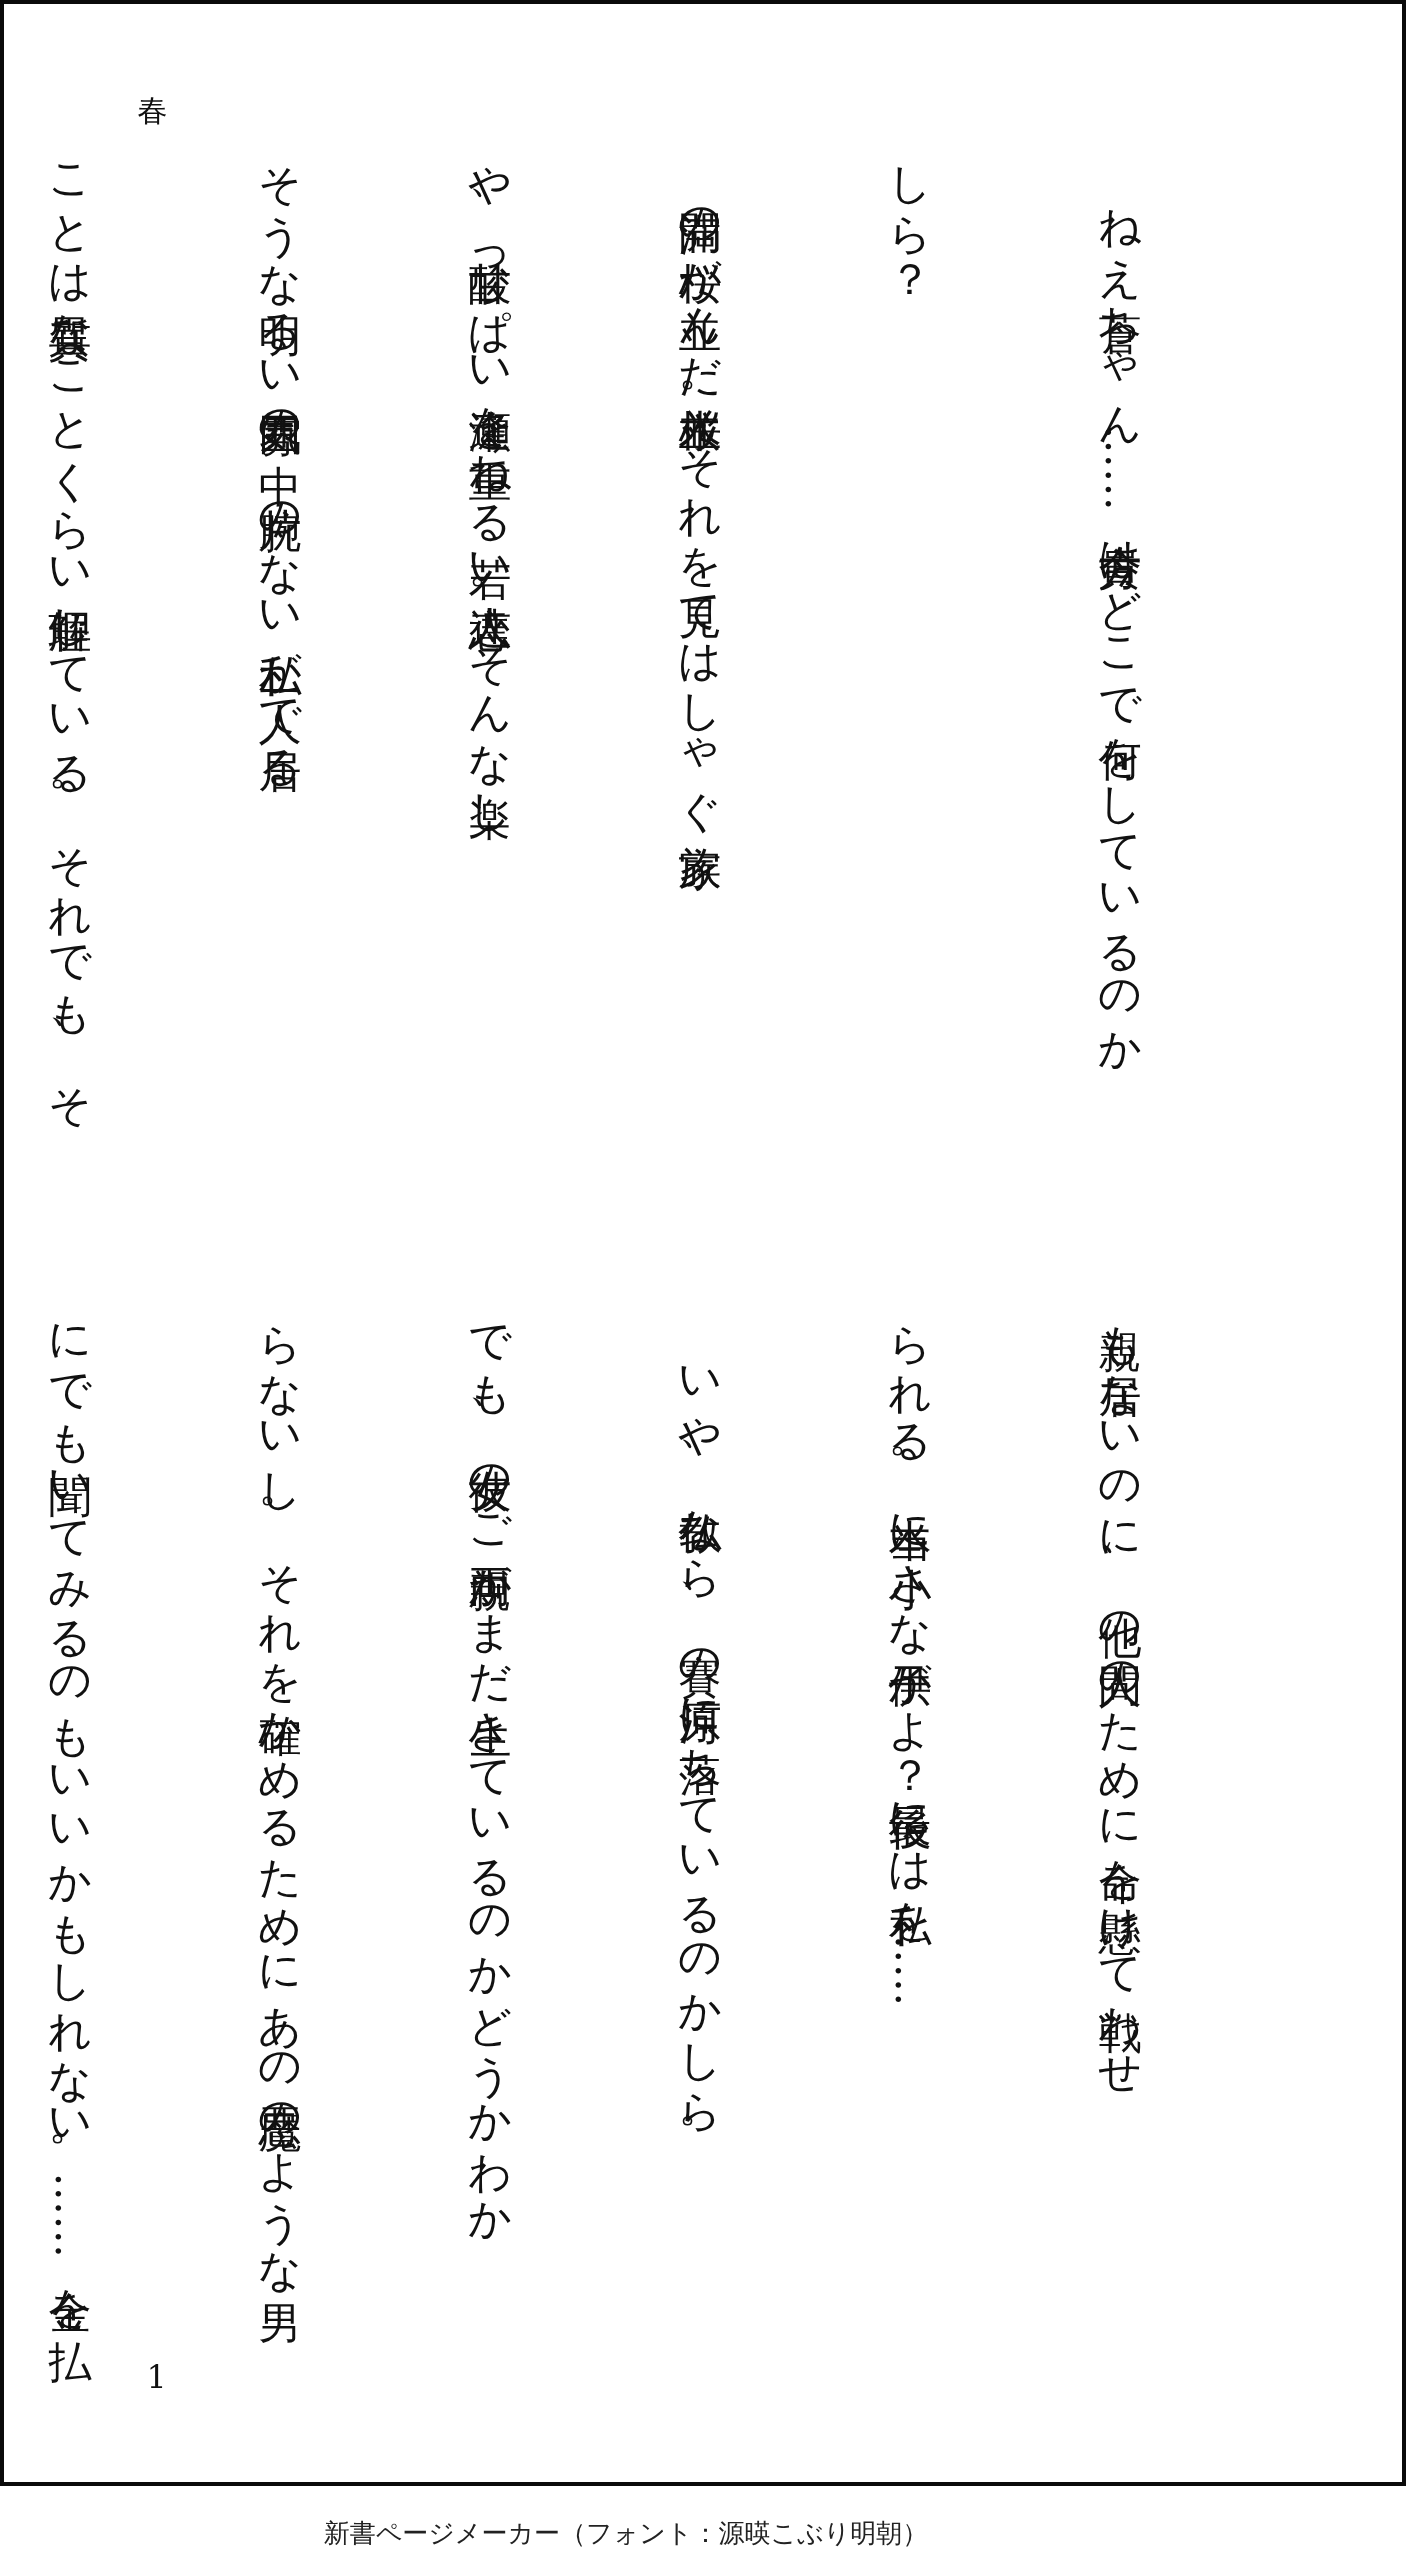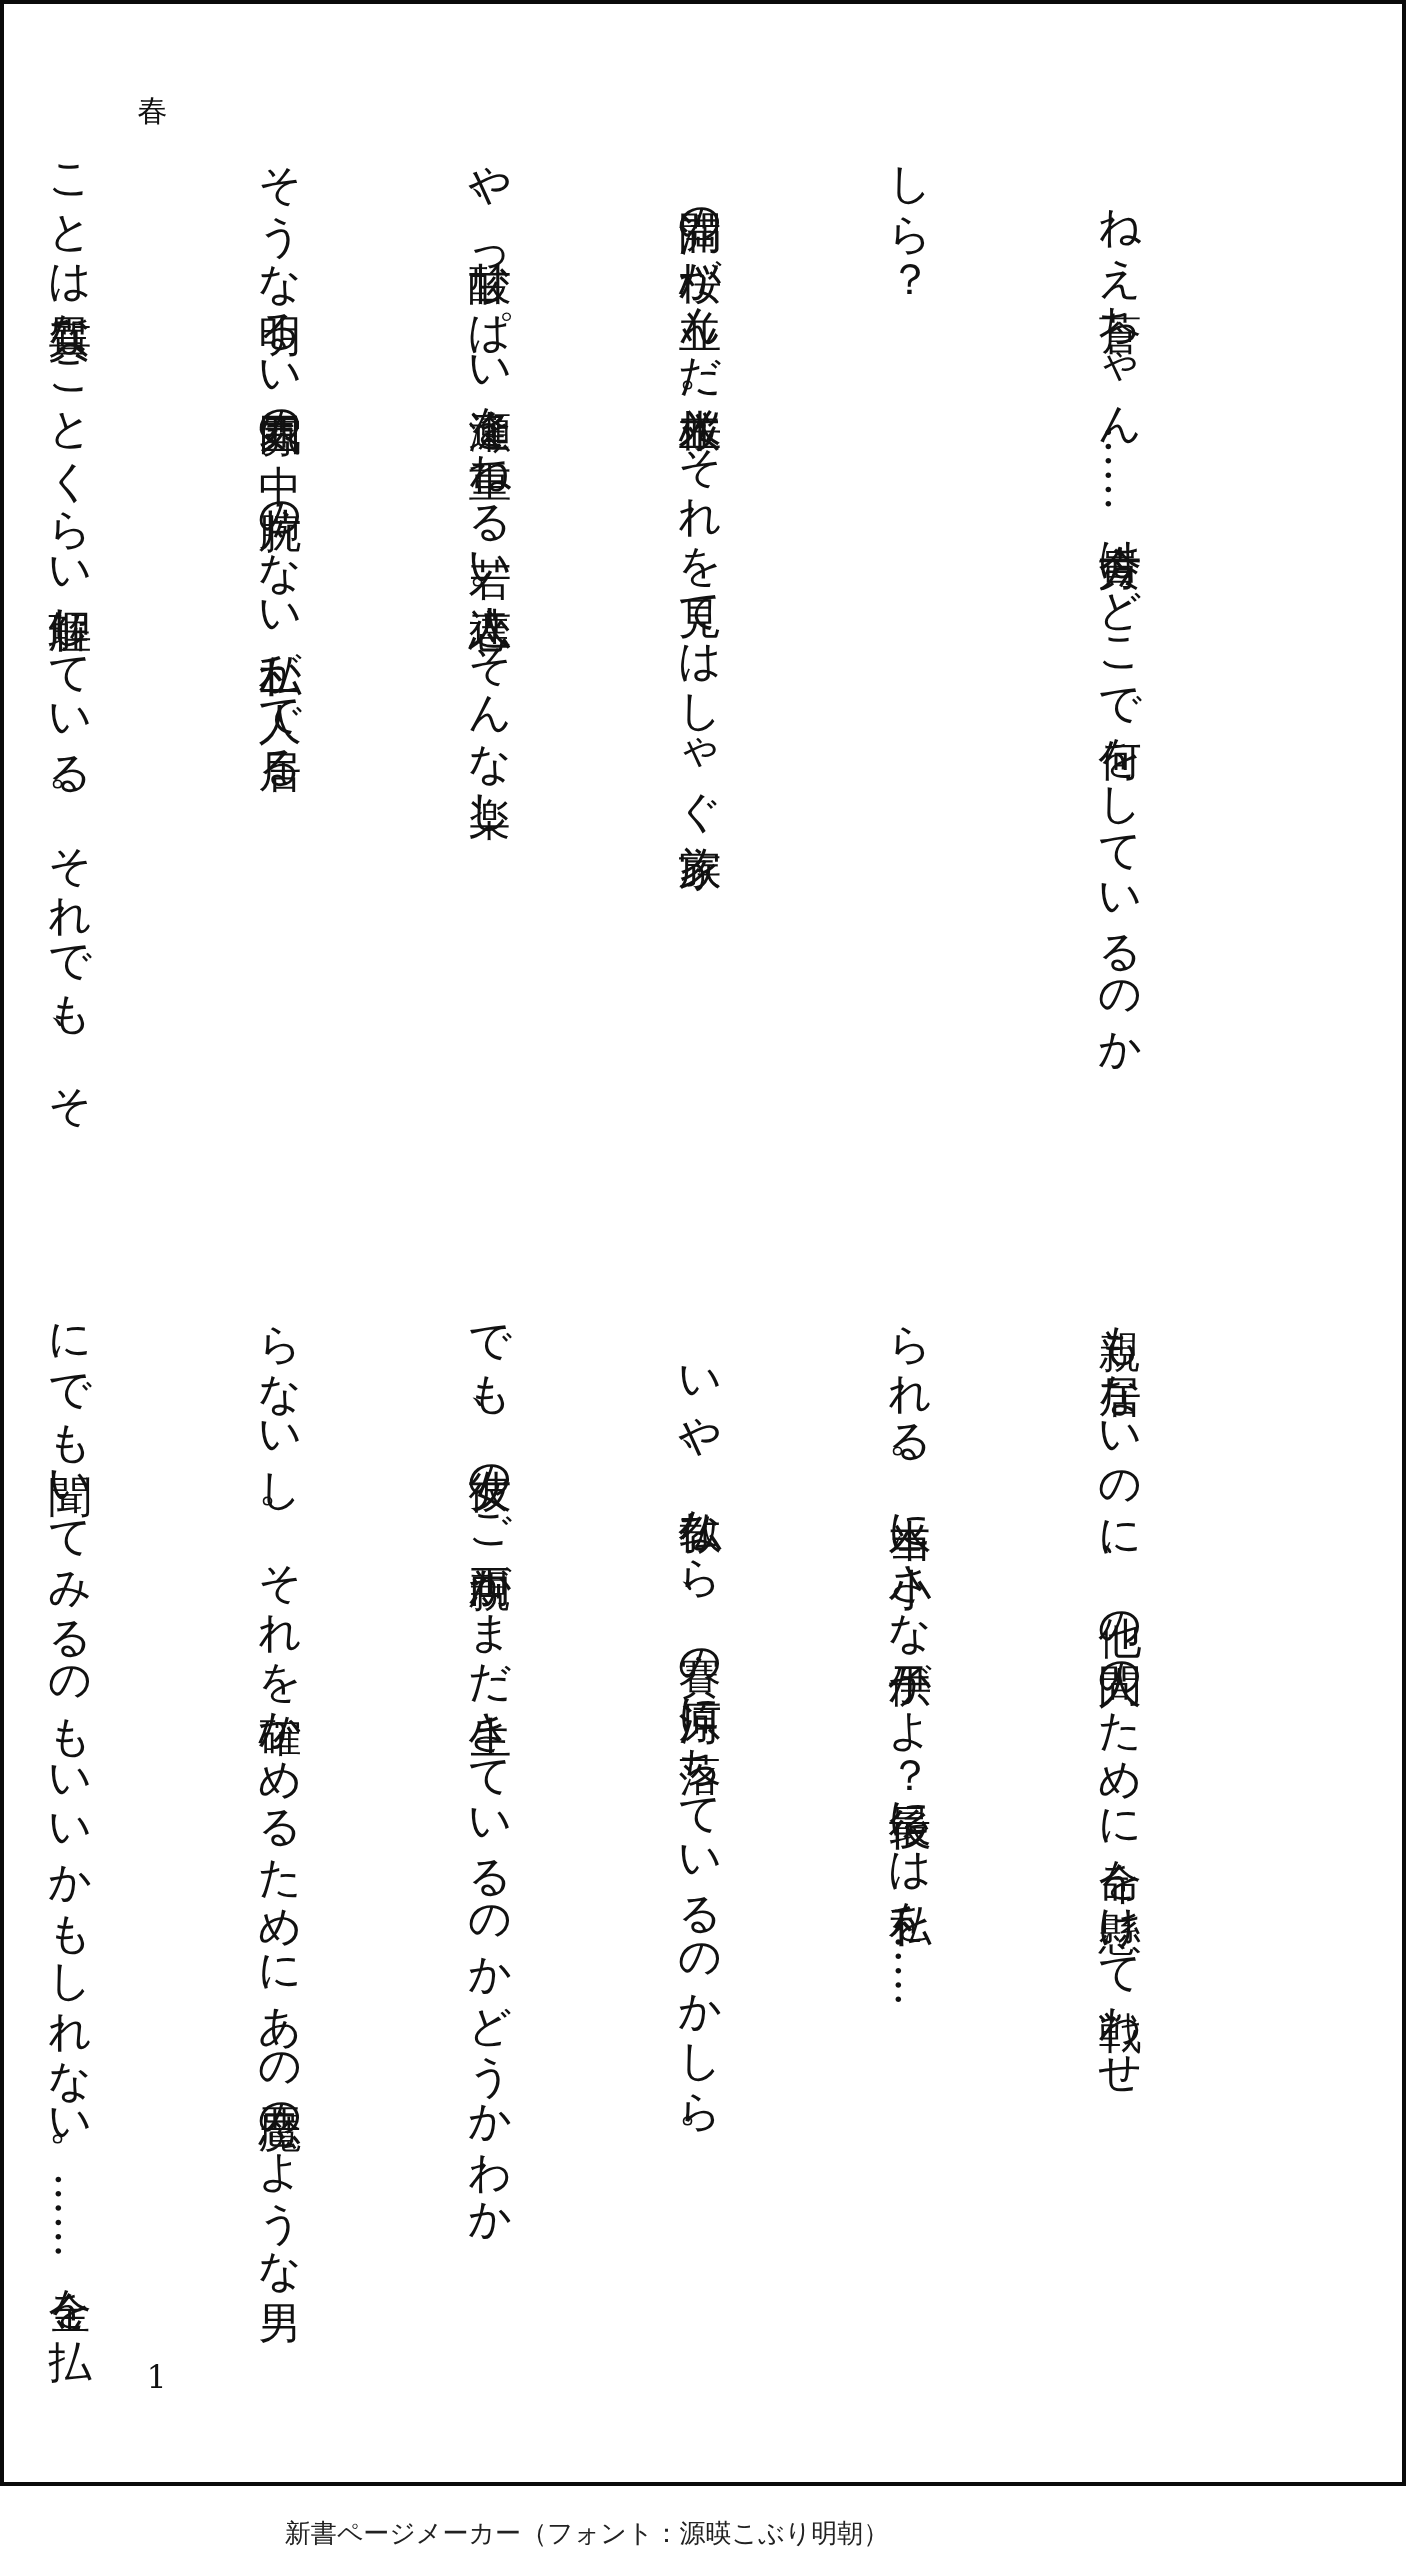--- a/index.html
+++ b/index.html
@@ -72,20 +72,21 @@
   .footer {
     position: absolute;
     left: 0;
     top: 2515px;
     width: 1174px;
     text-align: center;
     font-family: "DejaVu Sans", "Liberation Sans", sans-serif;
     font-size: 26px;
     line-height: 36px;
     color: #222222;
+    padding-left: 39px;
   }
 </style>
 </head>
 <body>
 
 <div class="page-frame">
 
   <div class="chapter-title">春</div>
 
   <div class="tier tier-top">

